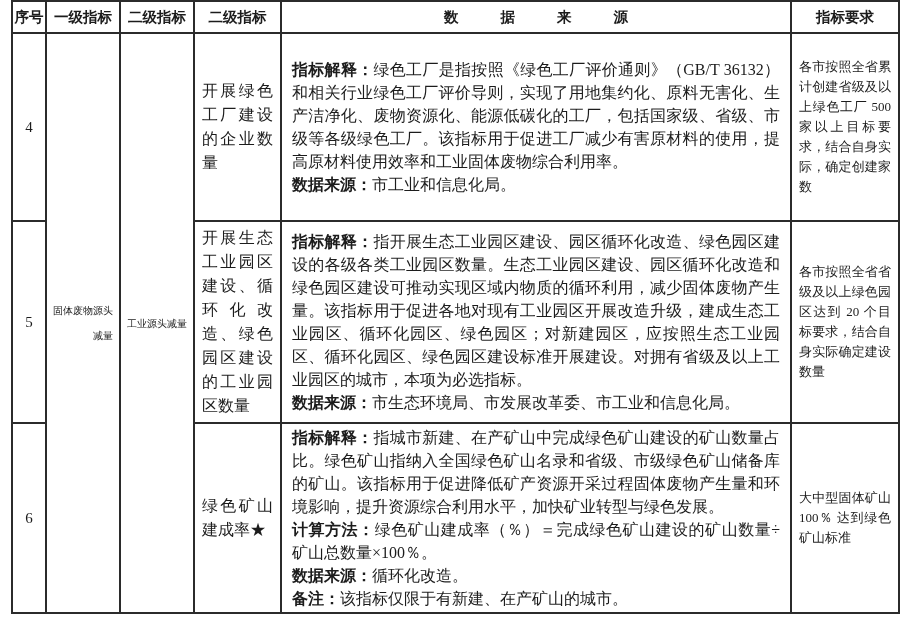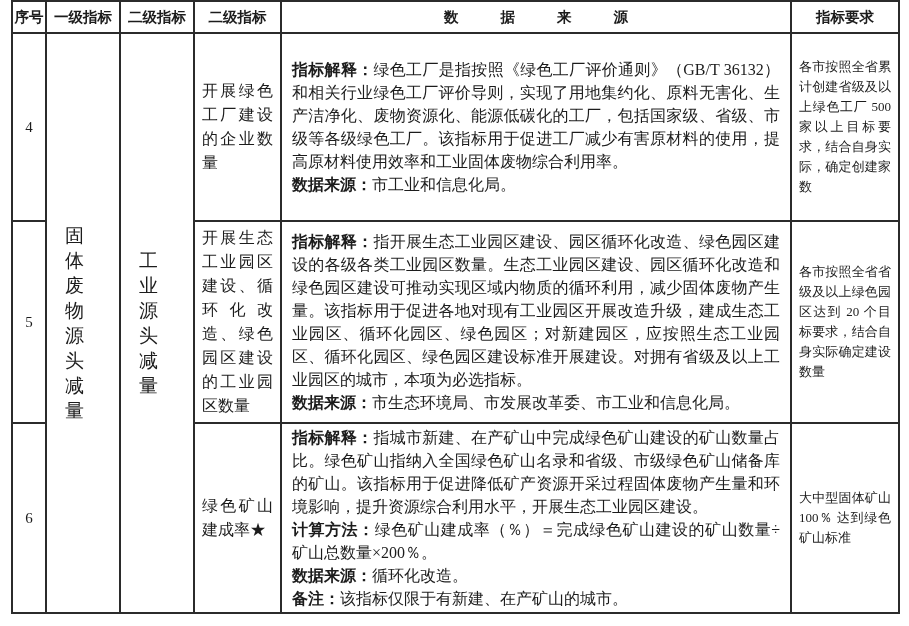--- a/index.html
+++ b/index.html
@@ -34,24 +34,24 @@
     font-size: 14.5px;
     text-align: center;
     padding: 0;
   }
   th.spread { letter-spacing: 42px; text-indent: 42px; }
   td.num {
     font-size: 15px;
     text-align: center;
   }
   td.lvl {
-    font-size: 19px;
+    font-size: 10px;
     line-height: 25px;
-    text-align: left;
-    padding: 0 18px;
+    text-align: right;
+    padding: 0 6px;
   }
   td.l3 {
     font-size: 16px;
     line-height: 24px;
     padding: 0 7px;
     text-align: justify;
     text-justify: inter-character;
   }
   td.src {
     font-size: 16px;
@@ -111,21 +111,21 @@
       <p><b>指标解释：</b><span>指开展生态工业园区建设、园区循环化改造、绿色园区建设的各级各类工业园区数量。生态工业园区建设、园区循环化改造和绿色园区建设可推动实现区域内物质的循环利用，减少固体废物产生量。该指标用于促进各地对现有工业园区开展改造升级，建成生态工业园区、循环化园区、绿色园区；对新建园区，应按照生态工业园区、循环化园区、绿色园区建设标准开展建设。对拥有省级及以上工业园区的城市，本项为必选指标。</span></p>
       <p><b>数据来源：</b><span>市生态环境局、市发展改革委、市工业和信息化局。</span></p>
     </td>
     <td class="req">各市按照全省省级及以上绿色园区达到 20 个目标要求，结合自身实际确定建设数量</td>
   </tr>
 
   <tr class="row-6">
     <td class="num">6</td>
     <td class="l3">绿色矿山建成率★</td>
     <td class="src">
-      <p><b>指标解释：</b><span>指城市新建、在产矿山中完成绿色矿山建设的矿山数量占比。绿色矿山指纳入全国绿色矿山名录和省级、市级绿色矿山储备库的矿山。该指标用于促进降低矿产资源开采过程固体废物产生量和环境影响，提升资源综合利用水平，开展生态工业园区建设。</span></p>
-      <p><b>计算方法：</b><span>绿色矿山建成率（％）＝完成绿色矿山建设的矿山数量÷矿山总数量×200％。</span></p>
+      <p><b>指标解释：</b><span>指城市新建、在产矿山中完成绿色矿山建设的矿山数量占比。绿色矿山指纳入全国绿色矿山名录和省级、市级绿色矿山储备库的矿山。该指标用于促进降低矿产资源开采过程固体废物产生量和环境影响，提升资源综合利用水平，加快矿业转型与绿色发展。</span></p>
+      <p><b>计算方法：</b><span>绿色矿山建成率（％）＝完成绿色矿山建设的矿山数量÷矿山总数量×100％。</span></p>
       <p><b>数据来源：</b><span>循环化改造。</span></p>
       <p><b>备注：</b><span>该指标仅限于有新建、在产矿山的城市。</span></p>
     </td>
     <td class="req">大中型固体矿山 100％ 达到绿色矿山标准</td>
   </tr>
 </tbody>
   </table>
 
 </body></html>

